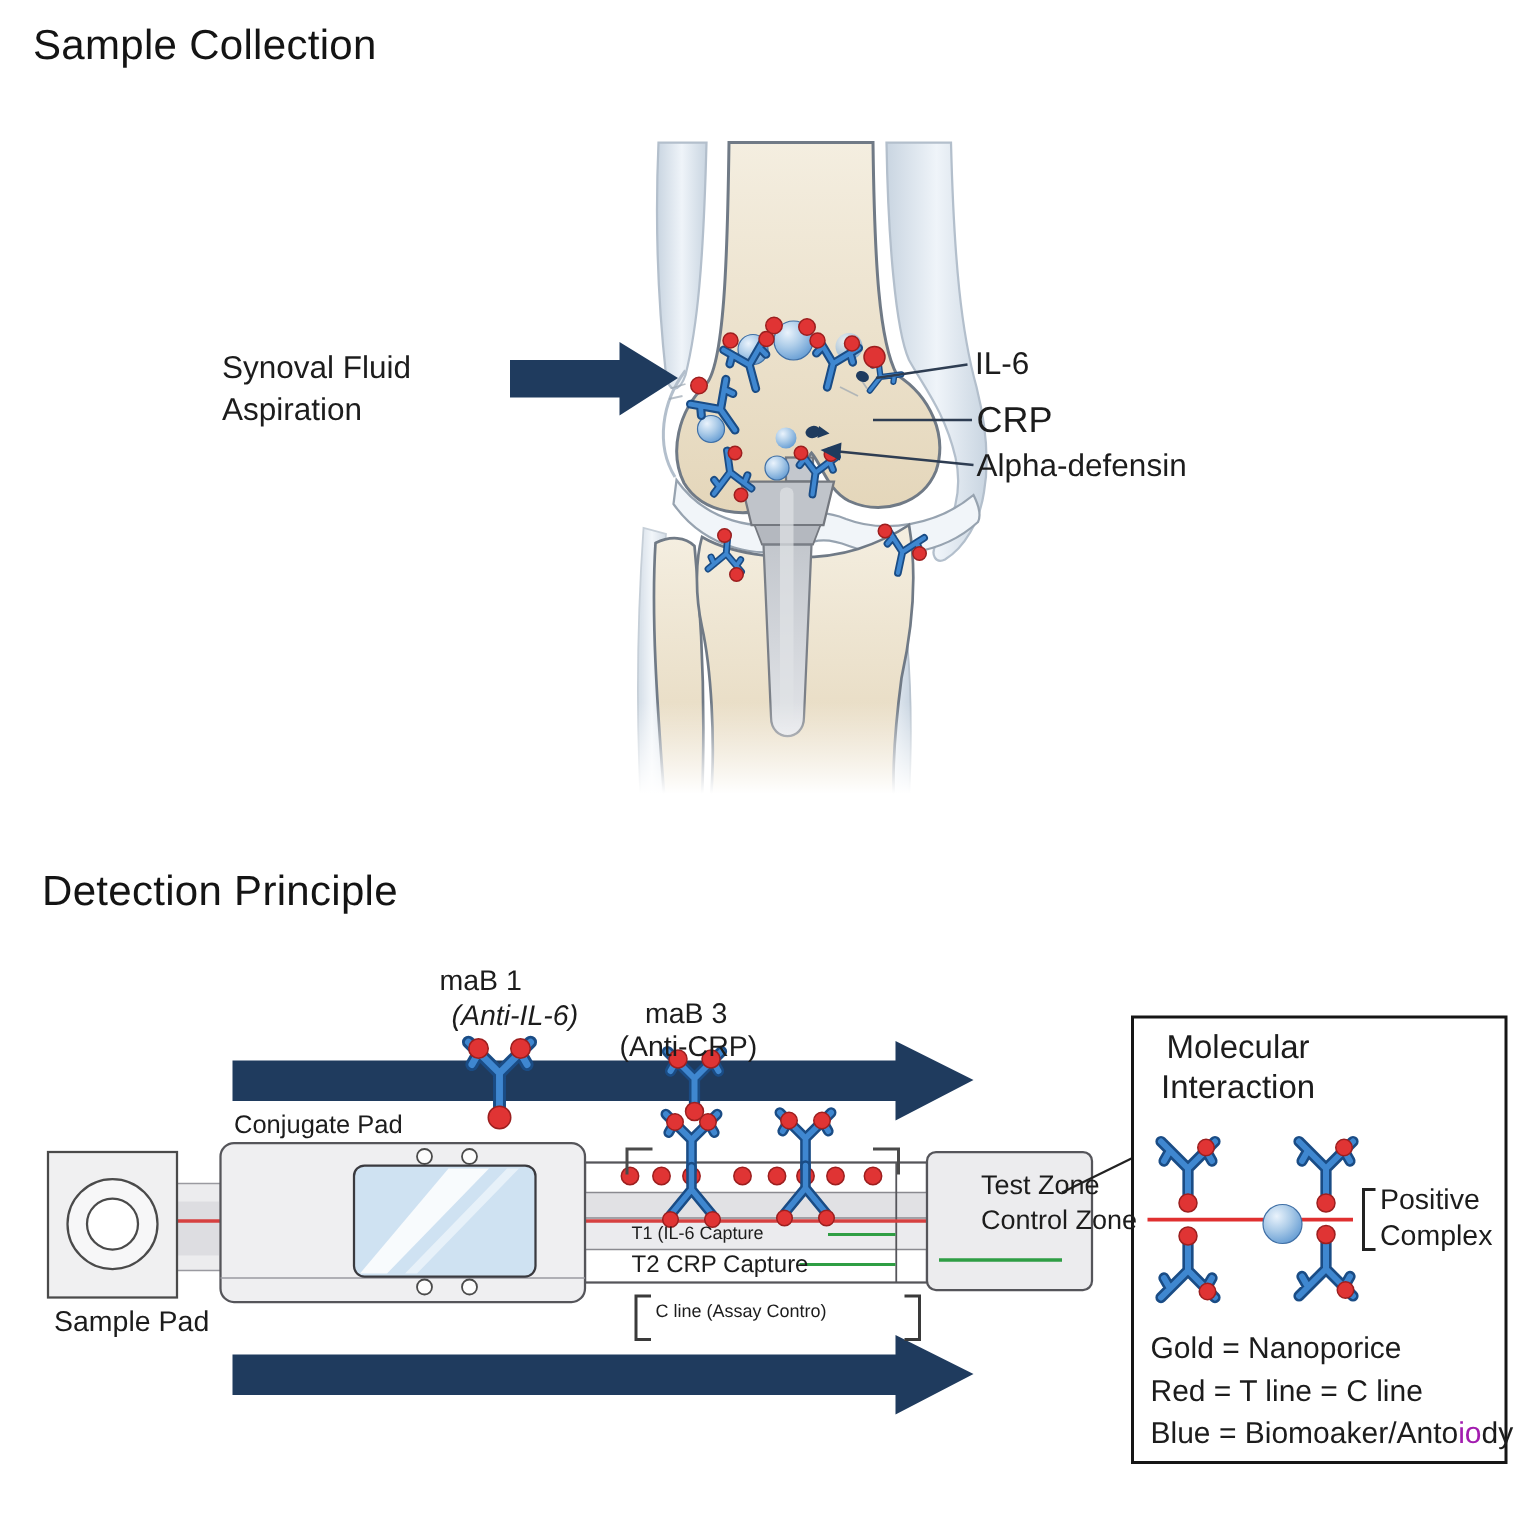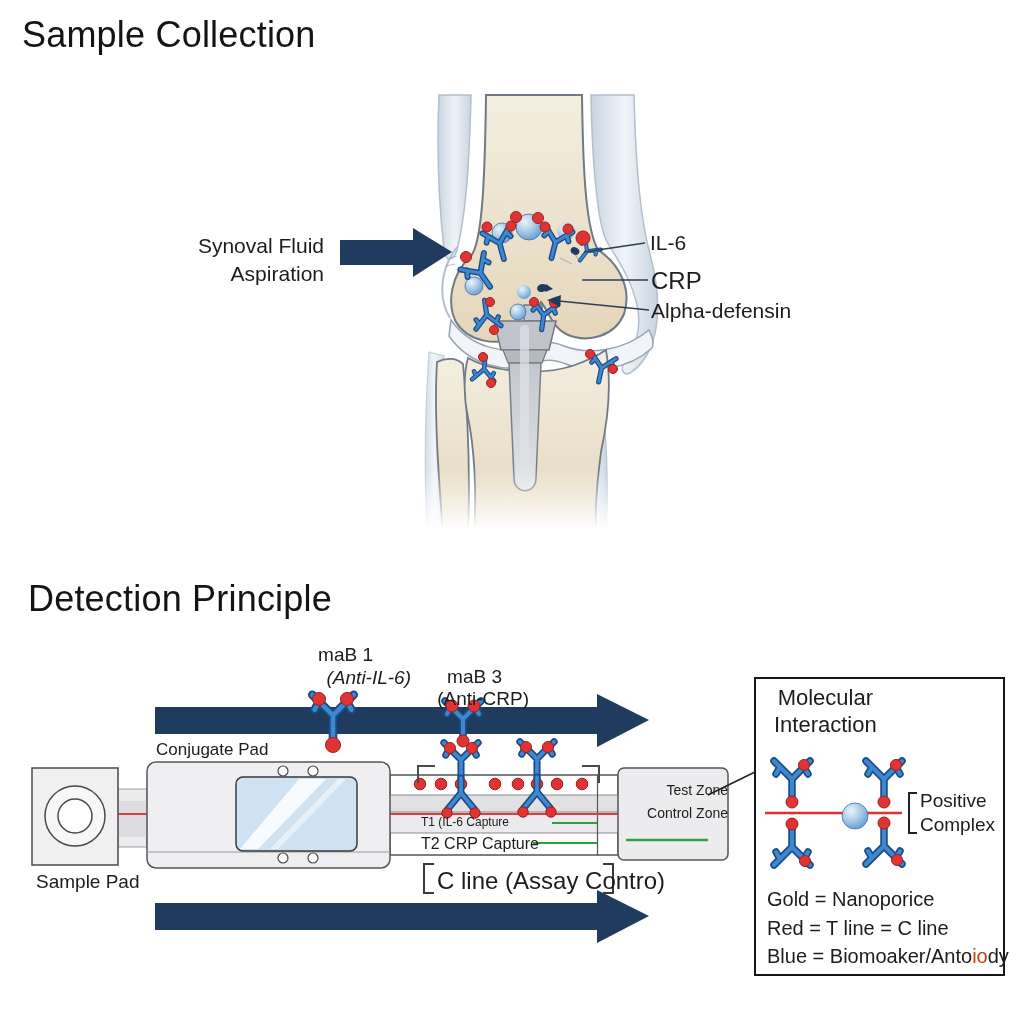--- a/index.html
+++ b/index.html
@@ -1,28 +1,28 @@
 <!DOCTYPE html>
 <html><head>
 <meta charset="utf-8">
 <style>
   html,body{margin:0;padding:0;}
   #canvas{position:relative;width:1024px;height:1024px;background:#ffffff;overflow:hidden;
           font-family:"Liberation Sans",sans-serif;color:#1a1a1a;}
   #art{position:absolute;left:0;top:0;}
   .lbl{position:absolute;white-space:nowrap;color:#1c1c1c;z-index:2;}
-  .h1{font-size:36px;letter-spacing:.2px;color:#141414;}
-  .ctr{text-align:right;}
+  .h1{font-size:28px;letter-spacing:.2px;color:#141414;}
+  .ctr{text-align:left;}
   .abO{stroke:#1a4c85;stroke-width:7.5;fill:none;stroke-linecap:round;stroke-linejoin:round;}
   .abI{stroke:#3f87d0;stroke-width:4;fill:none;stroke-linecap:round;stroke-linejoin:round;}
   .abOs{stroke:#1a4c85;stroke-width:7;fill:none;stroke-linecap:round;stroke-linejoin:round;}
   .abIs{stroke:#3f87d0;stroke-width:3.6;fill:none;stroke-linecap:round;stroke-linejoin:round;}
   .dot{fill:#e03434;stroke:#9c1f1f;stroke-width:1;}
   .leader{stroke:#2e3d52;stroke-width:1.6;fill:none;}
-  .fade2{color:#c2410c;}
+  .fade2{color:#a21caf;}
 </style>
 </head>
 <body>
 
 <div id="canvas">
 
 <svg id="art" width="1024" height="1024" viewBox="0 0 1024 1024">
   <defs>
     <linearGradient id="boneG" x1="0" y1="0" x2="0" y2="1">
       <stop offset="0" stop-color="#f4eee0"></stop>
@@ -260,23 +260,23 @@
 <div class="lbl ctr" style="left:293px;top:644px;width:80px;font-size:19px;">maB 1</div>
 <div class="lbl ctr" style="left:301px;top:667px;width:110px;font-size:19px;font-style:italic;">(Anti-IL-6)</div>
 <div class="lbl ctr" style="left:430px;top:666px;width:72px;font-size:19px;">maB 3</div>
 <div class="lbl ctr" style="left:413px;top:688px;width:116px;font-size:19px;">(Anti-CRP)</div>
 
 <div class="lbl" style="left:156px;top:740px;font-size:17px;">Conjugate Pad</div>
 <div class="lbl" style="left:36px;top:871px;font-size:19px;text-align:right;">Sample Pad</div>
 
 <div class="lbl" style="left:421px;top:815px;font-size:12px;">T1 (IL-6 Capture</div>
 <div class="lbl" style="left:421px;top:835px;font-size:16px;">T2 CRP Capture</div>
-<div class="lbl" style="left:437px;top:867px;font-size:24px;">C line (Assay Contro)</div>
-
-<div class="lbl ctr" style="left:618px;top:779px;width:110px;font-size:14px;line-height:23px;">
+<div class="lbl" style="left:437px;top:867px;font-size:12px;">C line (Assay Contro)</div>
+
+<div class="lbl ctr" style="left:618px;top:779px;width:110px;font-size:18px;line-height:23px;padding-left:36px;">
   <div>Test Zone</div>
   <div>Control Zone</div>
 </div>
 
 <div class="lbl" style="left:774px;top:684px;font-size:22px;line-height:27px;text-align:center;">
   <div>Molecular</div>
   <div>Interaction</div>
 </div>
 
 <div class="lbl" style="left:920px;top:789px;font-size:19px;line-height:24px;">

